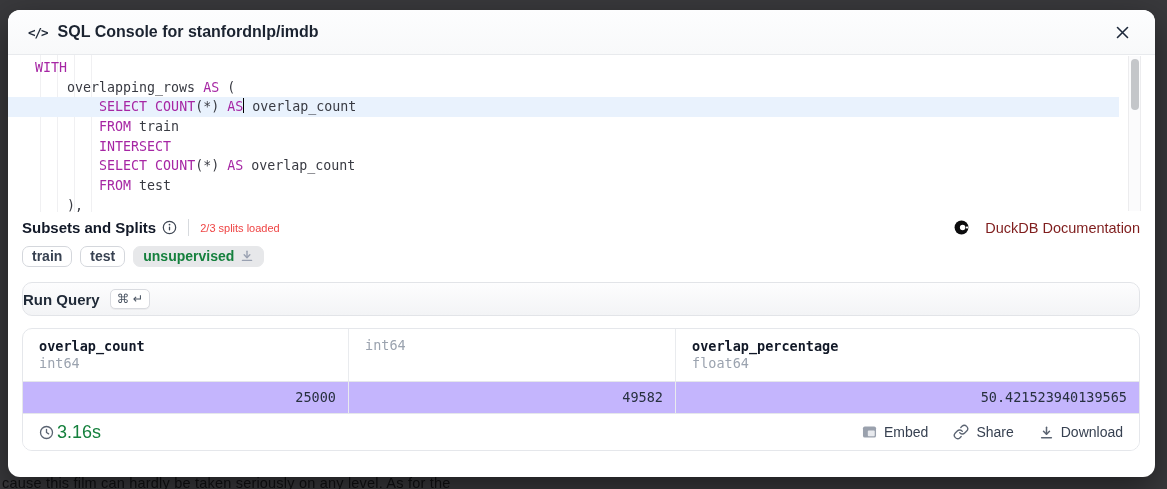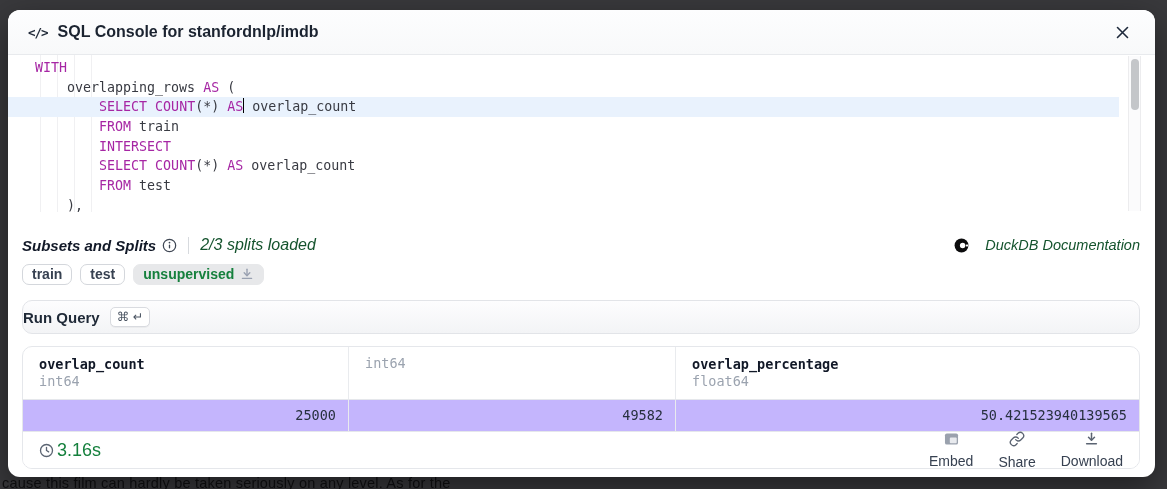--- a/index.html
+++ b/index.html
@@ -59,29 +59,29 @@
     position:absolute; top:1px; bottom:1px; right:14px; width:13px;
     background:#fbfbfc; border-left:1px solid #ececee; border-right:1px solid #ececee;
     z-index:2;
   }
   .scrollbar-thumb{
     position:absolute; top:3px; left:2px; width:8px; height:51px;
     background:#c4c6c9; border-radius:5px;
   }
   
   .meta-row{
-    display:flex; align-items:center; margin-top:24px; padding:0 15px 0 14px;font-style:italic;
+    display:flex; align-items:center; margin-top:7px; padding:0 15px 0 14px;
   }
   .meta-title{font-size:15px; font-weight:bold; color:#111827;}
   .info-icon{margin-left:6px; display:flex; cursor:pointer;}
   .meta-divider{width:1px; height:17px; background:#d7dade; margin:0 11px;}
-  .meta-status{font-size:16px; color:#14532d;}
+  .meta-status{font-size:11px; color:#ef4444;}
   .doc-link{
     margin-left:auto; display:flex; align-items:center; gap:16px;
-    font-size:14.5px; color:#14532d; cursor:pointer; text-decoration:none;
+    font-size:14.5px; color:#7f1d1d; cursor:pointer; text-decoration:none;
   }
   .badges-row{display:flex; align-items:center; gap:8px; margin-top:10px; padding:0 14px;}
   .split-badge{
     font-size:14px; font-weight:bold; color:#374151; background:#fff;
     border:1.5px solid #d4d7dc; border-radius:7px; padding:1px 9px 2px;
     cursor:pointer; display:flex; align-items:center; gap:6px;
   }
   .split-badge.disabled{
     background:#e7e8ea; border-color:#e7e8ea; color:#15803d;
   }
@@ -120,21 +120,21 @@
   }
   .td:last-child{border-right:none;}
   .tfoot{
     display:flex; align-items:center; height:37px; background:#fff;
     border-top:1px solid var(--border); padding:0 16px;
   }
   .duration{display:flex; align-items:center; gap:3px; font-size:18px; color:#15803d;}
   .foot-actions{margin-left:auto; display:flex; align-items:center; gap:25px;}
   .foot-btn{
     display:flex; align-items:center; gap:7px; background:none; border:none;
-    font-size:14px; color:#374151; cursor:pointer; font-family:"Liberation Sans", sans-serif;flex-direction:column;
+    font-size:14px; color:#374151; cursor:pointer; font-family:"Liberation Sans", sans-serif;
   }
   svg{display:block;}
 </style>
 </head>
 <body>
 
 <div class="backdrop-text">cause this film can hardly be taken seriously on any level. As for the</div>
 
 <div class="modal">
 

